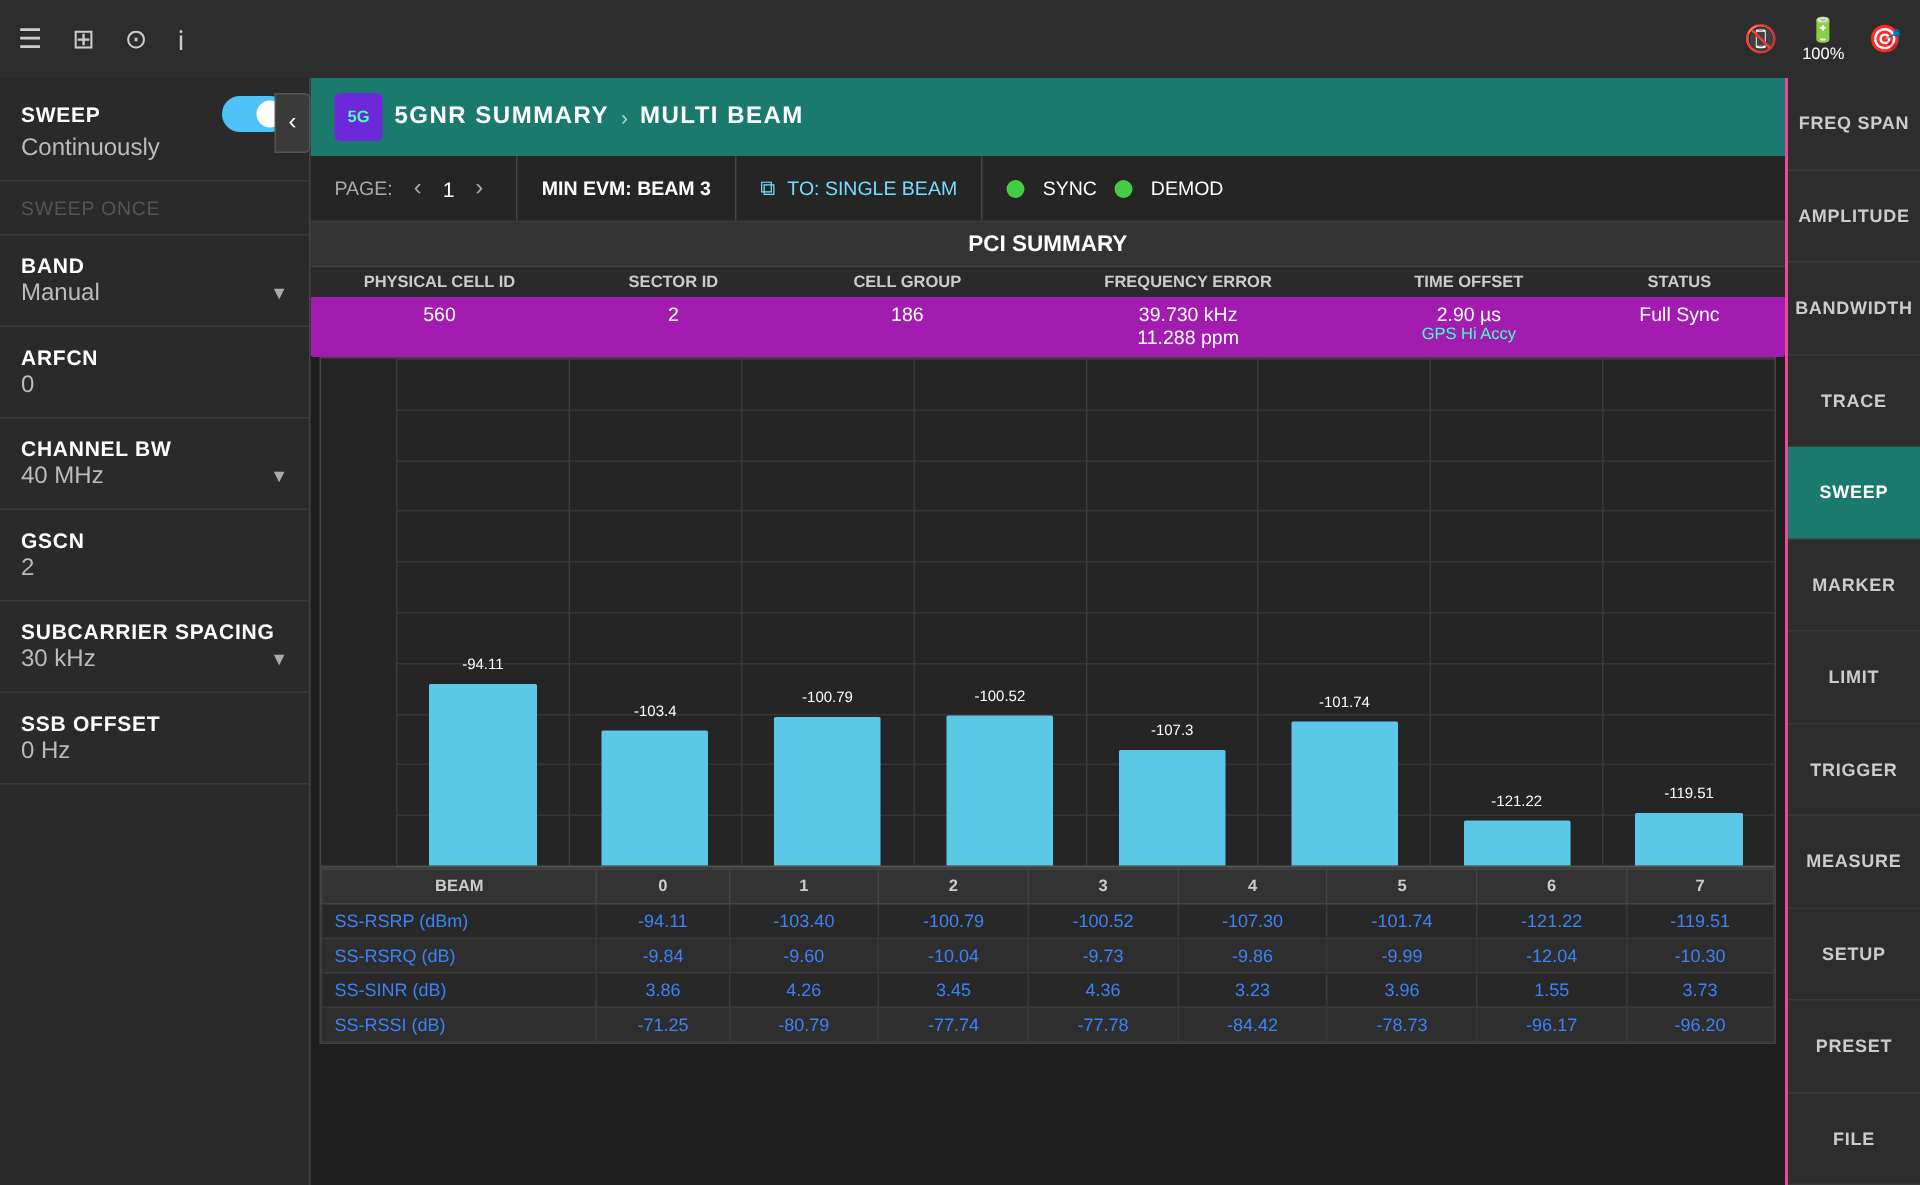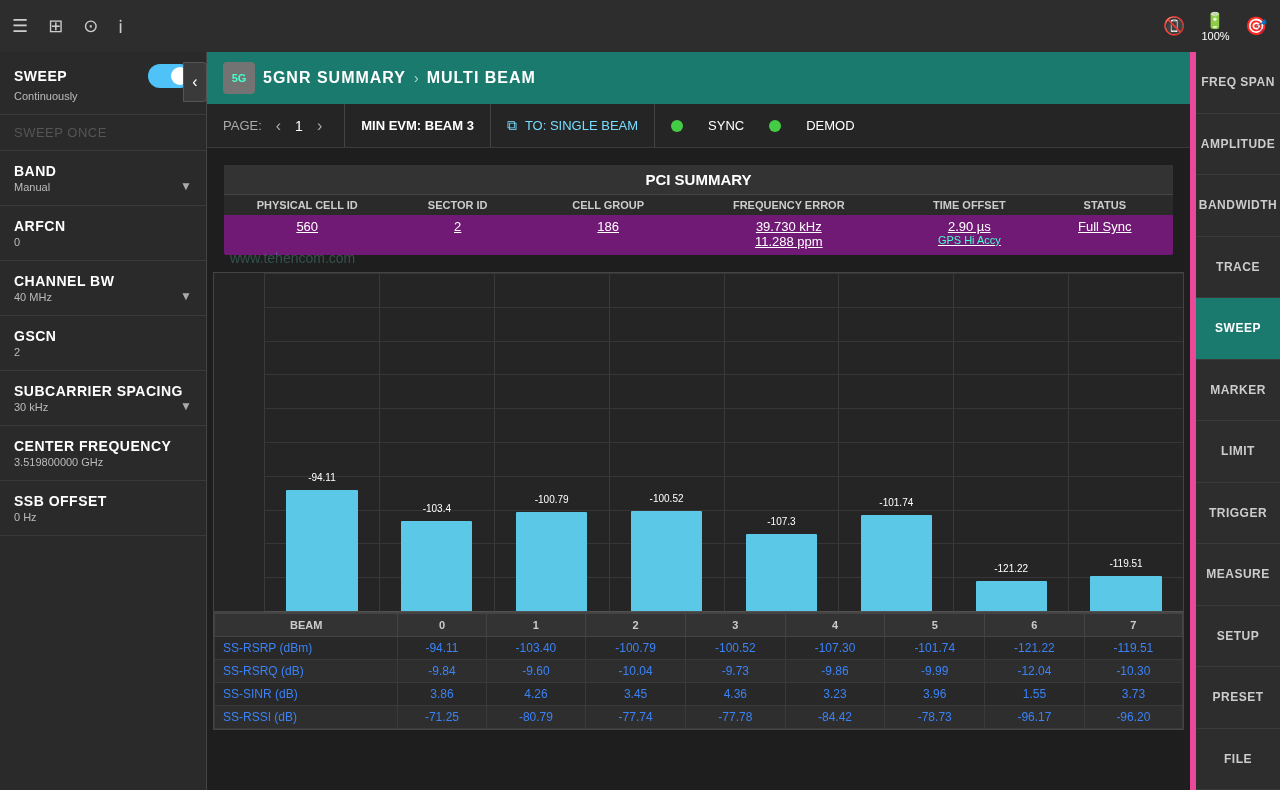--- a/index.html
+++ b/index.html
@@ -59,21 +59,21 @@
       border-bottom: 1px solid #3a3a3a;
     }
     .sidebar-label {
       font-size: 14px;
       font-weight: bold;
       color: #fff;
       text-transform: uppercase;
       letter-spacing: 0.5px;
     }
     .sidebar-value {
-      font-size: 11px;
+      font-size: 16px;
       color: #bbb;
       margin-top: 2px;
     }
     .sidebar-toggle-row {
       display: flex;
       align-items: center;
       justify-content: space-between;
     }
     .toggle-switch {
       width: 44px;
@@ -121,21 +121,21 @@
       height: 52px;
       background: #1a7a6e;
       display: flex;
       align-items: center;
       padding: 0 16px;
       gap: 8px;
     }
     .breadcrumb-logo {
       width: 32px;
       height: 32px;
-      background: #737373;
+      background: #6d28d9;
       border-radius: 4px;
       display: flex;
       align-items: center;
       justify-content: center;
       font-size: 11px;
       font-weight: bold;
       color: #4fc;
     }
     .breadcrumb-text {
       font-size: 16px;
@@ -181,35 +181,35 @@
       border-right: 1px solid #444;
       height: 100%;
       cursor: pointer;
     }
     .link-icon { color: #7df; font-size: 14px; }
     .single-beam-text { font-size: 13px; color: #7df; }
     .sync-section {
       display: flex;
       align-items: center;
       padding: 0 16px;
-      gap: 25px;
+      gap: 12px;
       height: 100%;
     }
     .status-dot {
       width: 12px;
       height: 12px;
       border-radius: 50%;
       background: #4c4;
     }
     .status-text { font-size: 13px; color: #fff; }
 
     
     .pci-panel {
-      background: #701a75;
-      margin: 17px;
+      background: #a21caf;
+      margin: 0;
       border-radius: 2px;
     }
     .pci-title {
       text-align: center;
       font-size: 15px;
       font-weight: bold;
       color: #fff;
       padding: 6px;
       border-bottom: 1px solid #444;
       background: #333;
@@ -229,21 +229,20 @@
     }
     .pci-values {
       display: grid;
       grid-template-columns: 1fr 1fr 1fr 1.4fr 1fr 0.8fr;
       padding: 4px 8px 6px;
     }
     .pci-value-cell {
       font-size: 13px;
       color: #fff;
       text-align: center;
-      text-decoration: underline;
     }
     .watermark {
       position: absolute;
       color: rgba(100,200,180,0.3);
       font-size: 14px;
       pointer-events: none;
       left: 230px;
       top: 250px;
     }
 
@@ -350,21 +349,21 @@
     .data-table tr:nth-child(odd) td { background: #282828; }
     .data-table tr:nth-child(even) td { background: #2e2e2e; }
     .row-label { text-align: left !important; color: #bbb; }
 
     
     .right-panel {
       width: 90px;
       background: #2d2d2d;
       display: flex;
       flex-direction: column;
-      border-left: 6px solid #ec4899;
+      border-left: 2px solid #ec4899;
     }
     .right-btn {
       flex: 1;
       display: flex;
       align-items: center;
       justify-content: center;
       border-bottom: 1px solid #3a3a3a;
       font-size: 12px;
       font-weight: bold;
       color: #ccc;
@@ -439,24 +438,20 @@
     </div>
 
     <div class="sidebar-section">
       <div class="sidebar-label">SUBCARRIER SPACING</div>
       <div class="sidebar-dropdown-row">
         <span class="sidebar-value">30 kHz</span>
         <span class="dropdown-arrow">▼</span>
       </div>
     </div>
 
-    <div class="sidebar-section">
-      <div class="sidebar-label">CENTER FREQUENCY</div>
-      <div class="sidebar-value">3.519800000 GHz</div>
-    </div>
 
     <div class="sidebar-section">
       <div class="sidebar-label">SSB OFFSET</div>
       <div class="sidebar-value">0 Hz</div>
     </div>
   </div>
 
   <div class="content-area">
 
     <div class="breadcrumb-bar">

